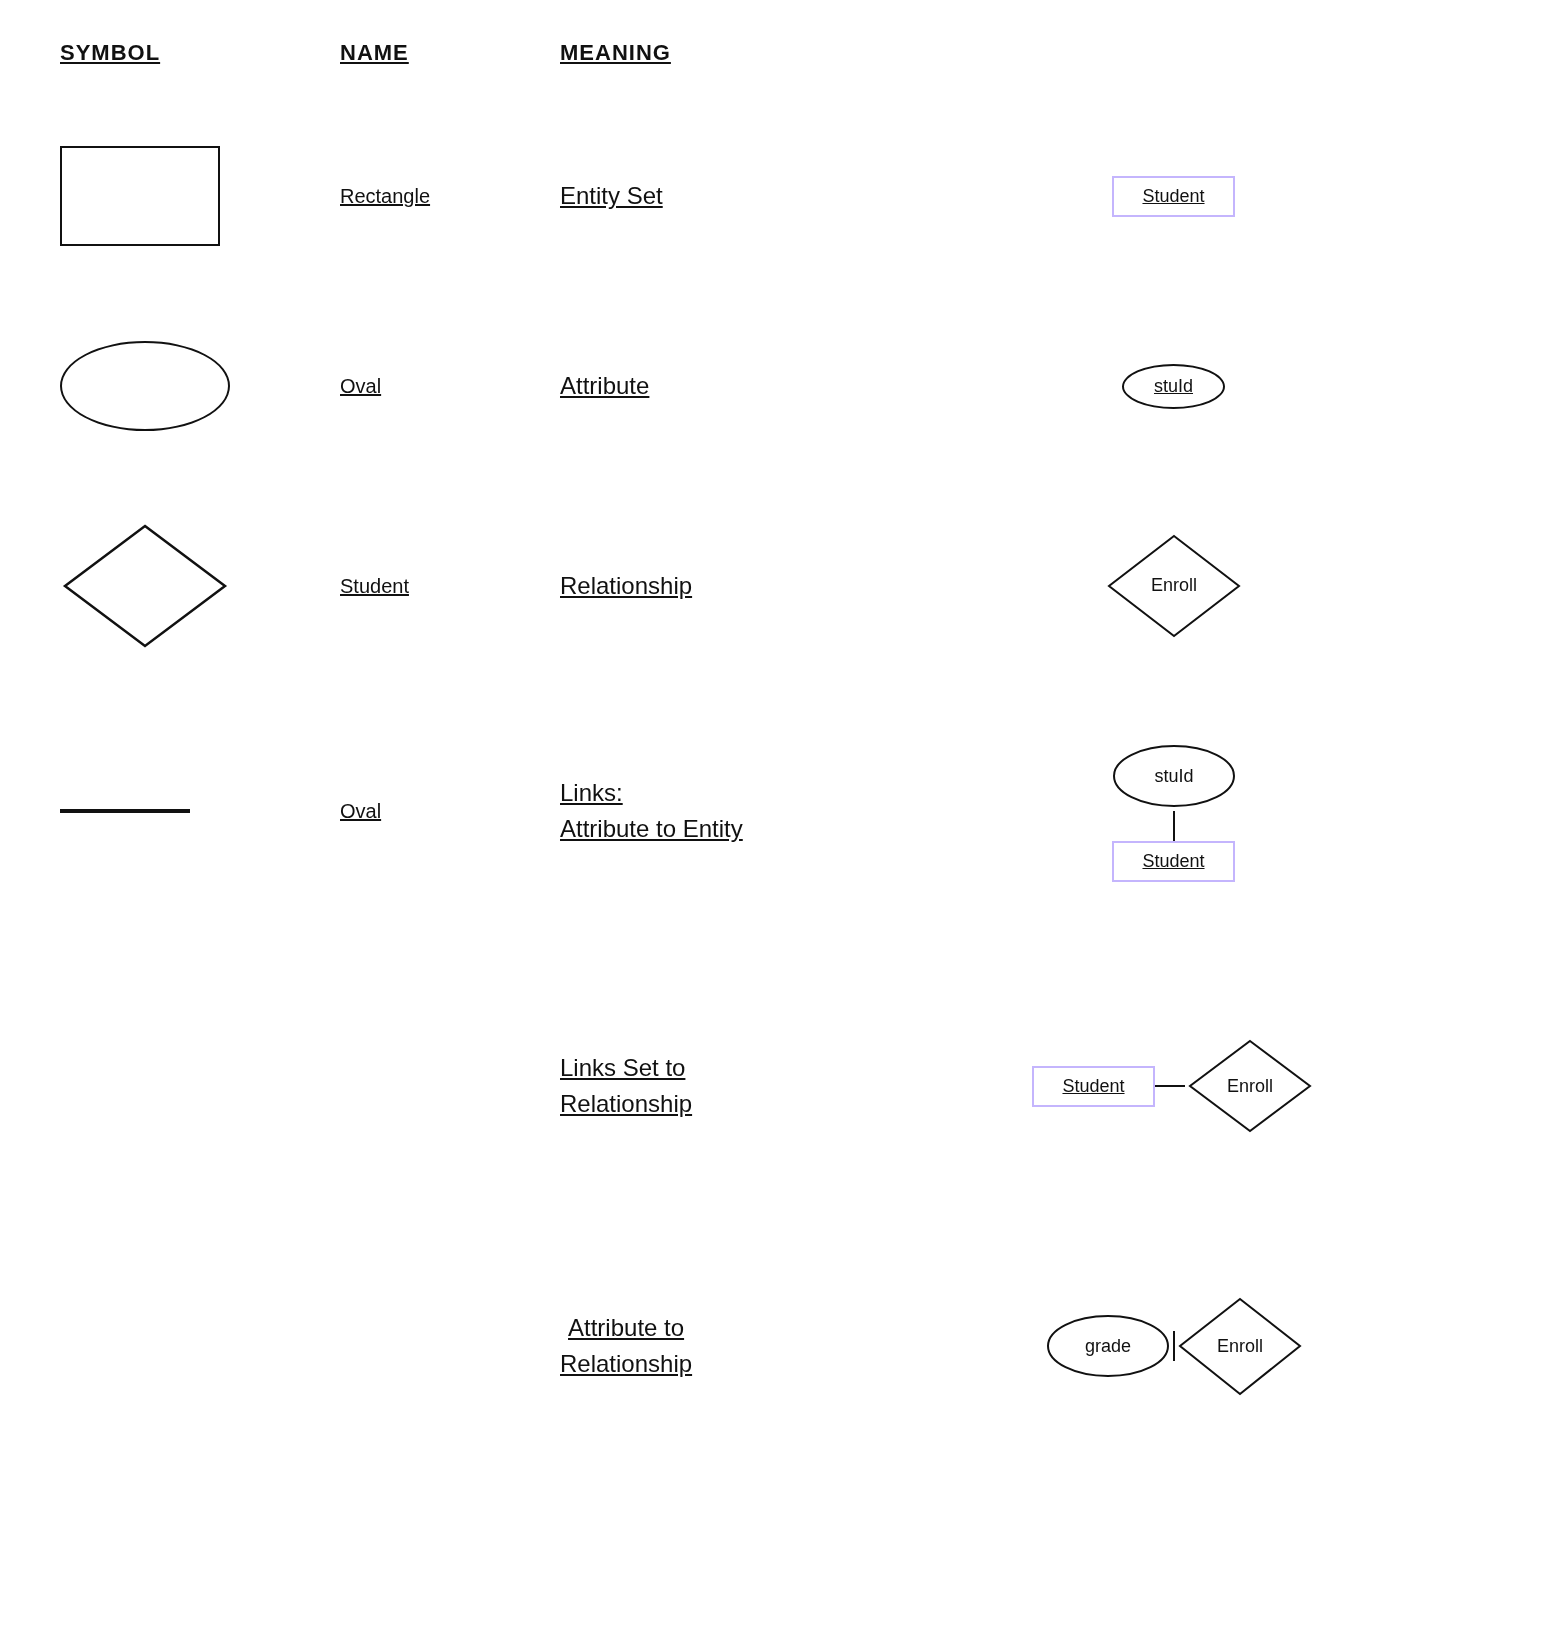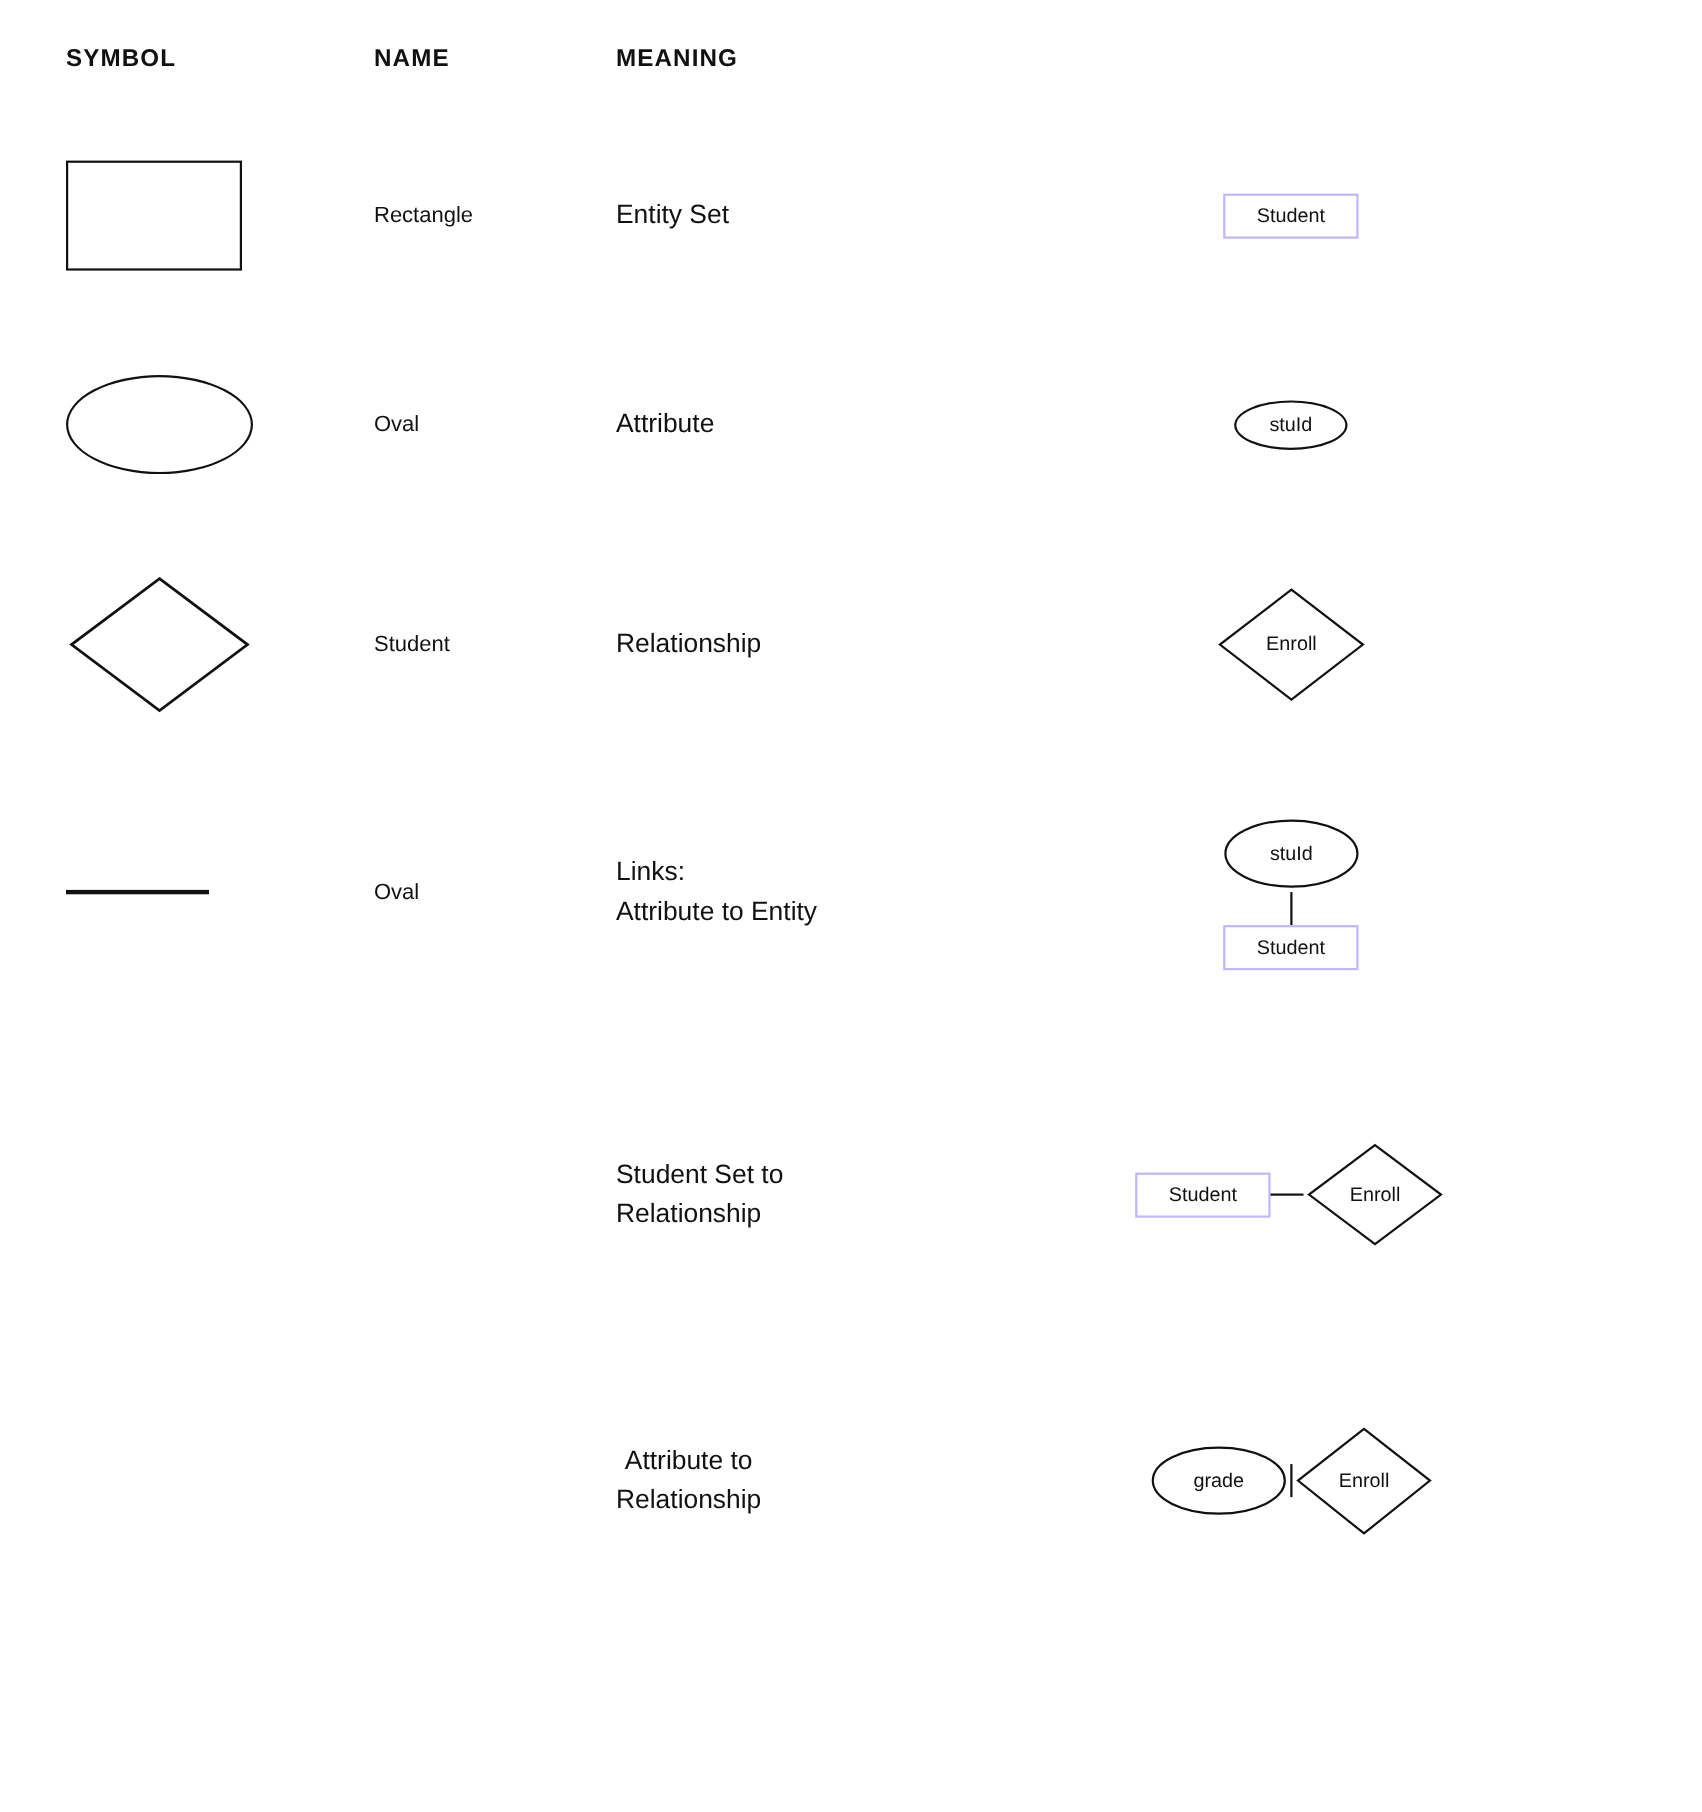--- a/index.html
+++ b/index.html
@@ -8,20 +8,21 @@
       font-family: Arial, Helvetica, sans-serif;
       font-size: 18px;
       color: #111;
       width: 1547px;
       min-height: 1647px;
     }
 
     .page {
       width: 1547px;
       padding: 40px 60px;
+      text-decoration: underline;
     }
 
     
     .header-row {
       display: grid;
       grid-template-columns: 280px 220px 300px 1fr;
       margin-bottom: 30px;
       padding-bottom: 10px;
     }
     .header-cell {
@@ -222,21 +223,21 @@
       </div>
     </div>
   </div>
 
   <div class="spacer-row"></div>
 
   <div class="symbol-row-nosymbol">
     <div></div>
     <div></div>
     <div class="meaning-cell" style="white-space:pre-line; align-items:center;">
-      <span style="white-space:pre-line;">Student Set to
+      <span style="white-space:pre-line;">Links Set to
 Relationship</span>
     </div>
     <div class="example-cell">
       <div class="ent-rel-example">
 
         <div class="ex-rect">Student</div>
 
         <div class="connector-h"></div>
 
         <svg width="130" height="100" viewBox="0 0 130 100">

